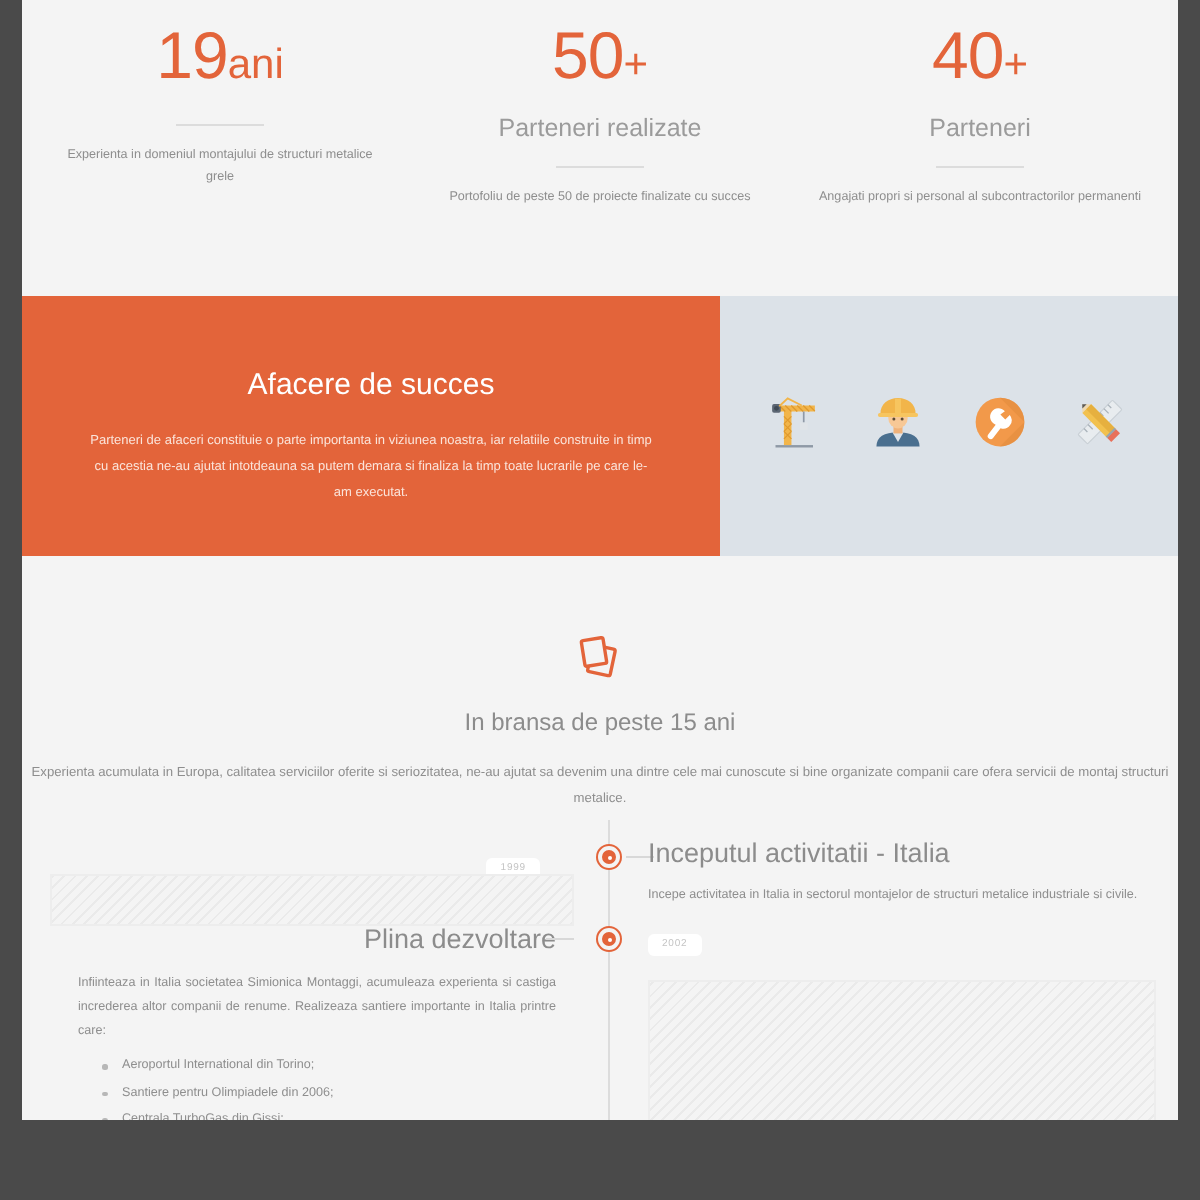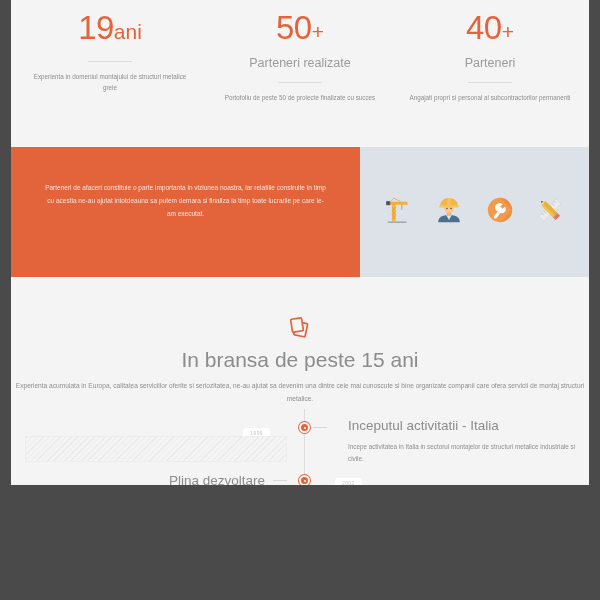--- a/index.html
+++ b/index.html
@@ -11,21 +11,21 @@
   }
   .viewport{
     position:relative;
     width:600px; height:600px;
     background:#4a4a4a;
     overflow:hidden;
   }
   .page{
     position:absolute;
     left:11px; top:0;
-    width:578px; height:485px;
+    width:578px; height:560px;
     background:#f4f4f4;
     overflow:hidden;
   }
   .edge-left{
     position:absolute; left:0; top:0; width:11px; height:600px;
     background:#4a4a4a;
   }
   .edge-right{
     position:absolute; left:589px; top:0; width:11px; height:600px;
     background:#4a4a4a;
@@ -112,21 +112,21 @@
 
   
   .sec{
     background:#f4f4f4;
     padding:16px 0 4px 0;
     text-align:center;
   }
   .sec-icon{ margin:0 auto 6px auto; width:28px; height:26px; display:block; }
   .sec-title{
     color:#8c8c8c;
-    font-size:21px;
+    font-size:12px;
     line-height:26px;
     font-weight:400;
   }
   .sec-text{
     color:#8e8e8e;
     font-size:6.6px;
     line-height:13px;
     padding:6px 2px 0 2px;
   }
 
@@ -142,21 +142,21 @@
     left:293px; top:0; bottom:0;
     width:1px;
     background:#dcdcdc;
   }
   .row{
     position:relative;
     display:flex;
     min-height:10px;
   }
   .col-left{ width:293px; position:relative; }
-  .col-right{ flex:1; position:relative; padding-left:44px; }
+  .col-right{ flex:1; position:relative; padding-left:20px; }
 
   .dot{
     position:absolute;
     left:288px;
     width:11px; height:11px;
     border-radius:50%;
     background:#e3643a;
     border:2px solid #f4f4f4;
     box-shadow:0 0 0 1px #e3643a;
     z-index:3;
@@ -264,20 +264,21 @@
         <div class="stat-desc">Angajati propri si personal al subcontractorilor permanenti</div>
       </div>
 
     </div>
 
     <div class="gap"></div>
 
     <div class="band">
 
       <div class="band-orange">
+        <div class="band-title">Afacere de succes</div>
         <div class="band-text">Parteneri de afaceri constituie o parte importanta in viziunea noastra, iar relatiile construite in timp cu acestia ne-au ajutat intotdeauna sa putem demara si finaliza la timp toate lucrarile pe care le-am executat.</div>
       </div>
 
       <div class="band-icons">
 
         <svg class="ico" viewBox="0 0 32 32">
           <rect x="4" y="28.3" width="20" height="1.3" fill="#8f99a6"></rect>
           <rect x="8.5" y="9" width="4" height="19.3" fill="#f2b54a"></rect>
           <path d="M8.5 9 h4 M8.5 13 l4 4 M12.5 13 l-4 4 M8.5 17 l4 4 M12.5 17 l-4 4 M8.5 21 l4 4 M12.5 21 l-4 4" stroke="#e09a2e" stroke-width="0.7" fill="none"></path>
           <rect x="6" y="7.2" width="19" height="3.2" fill="#f2b54a"></rect>

